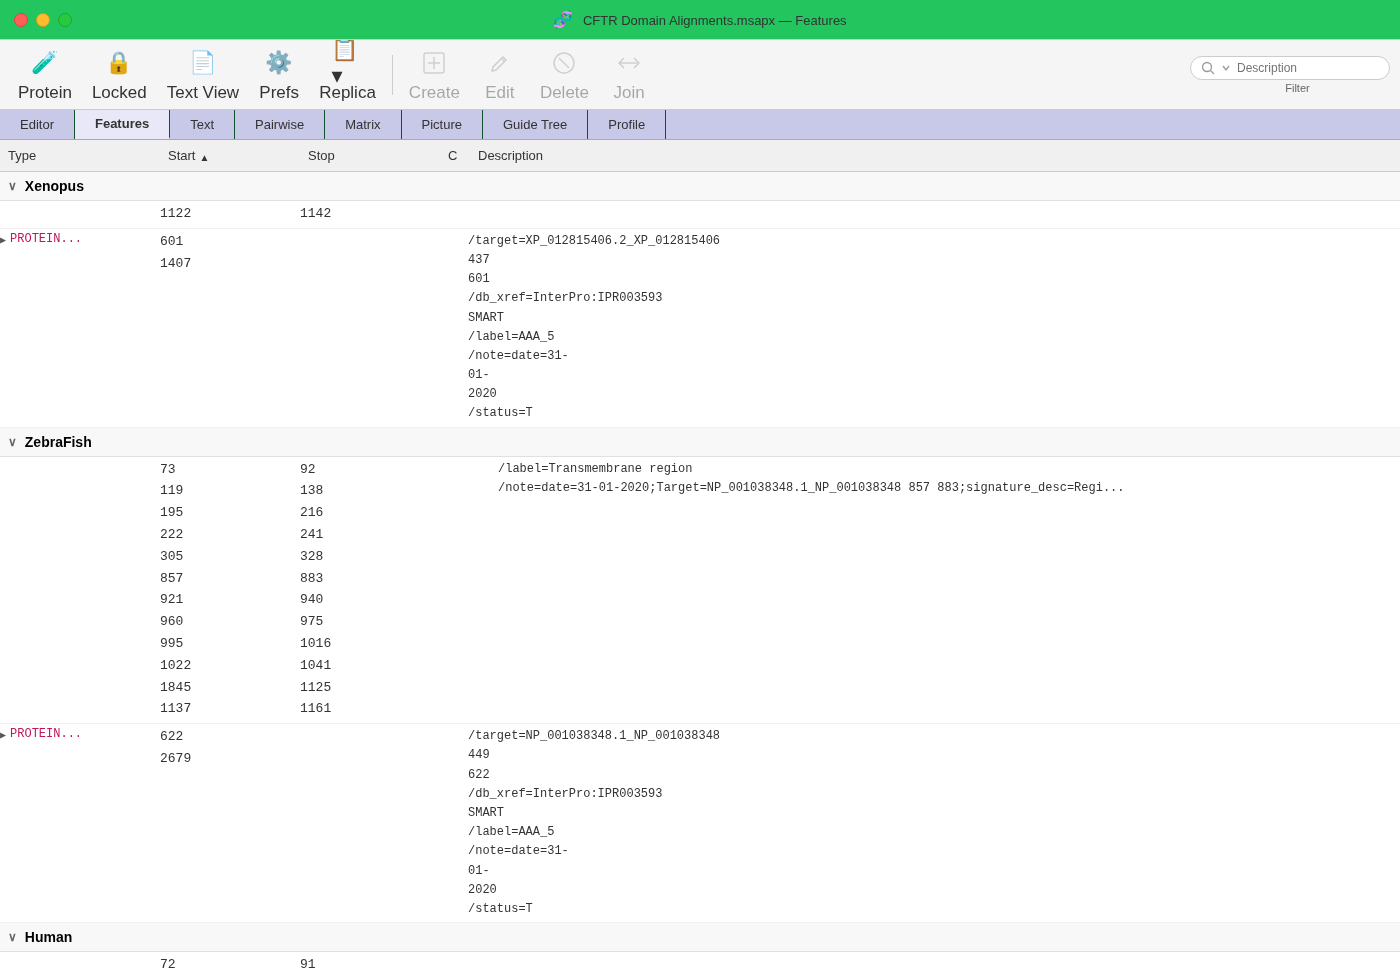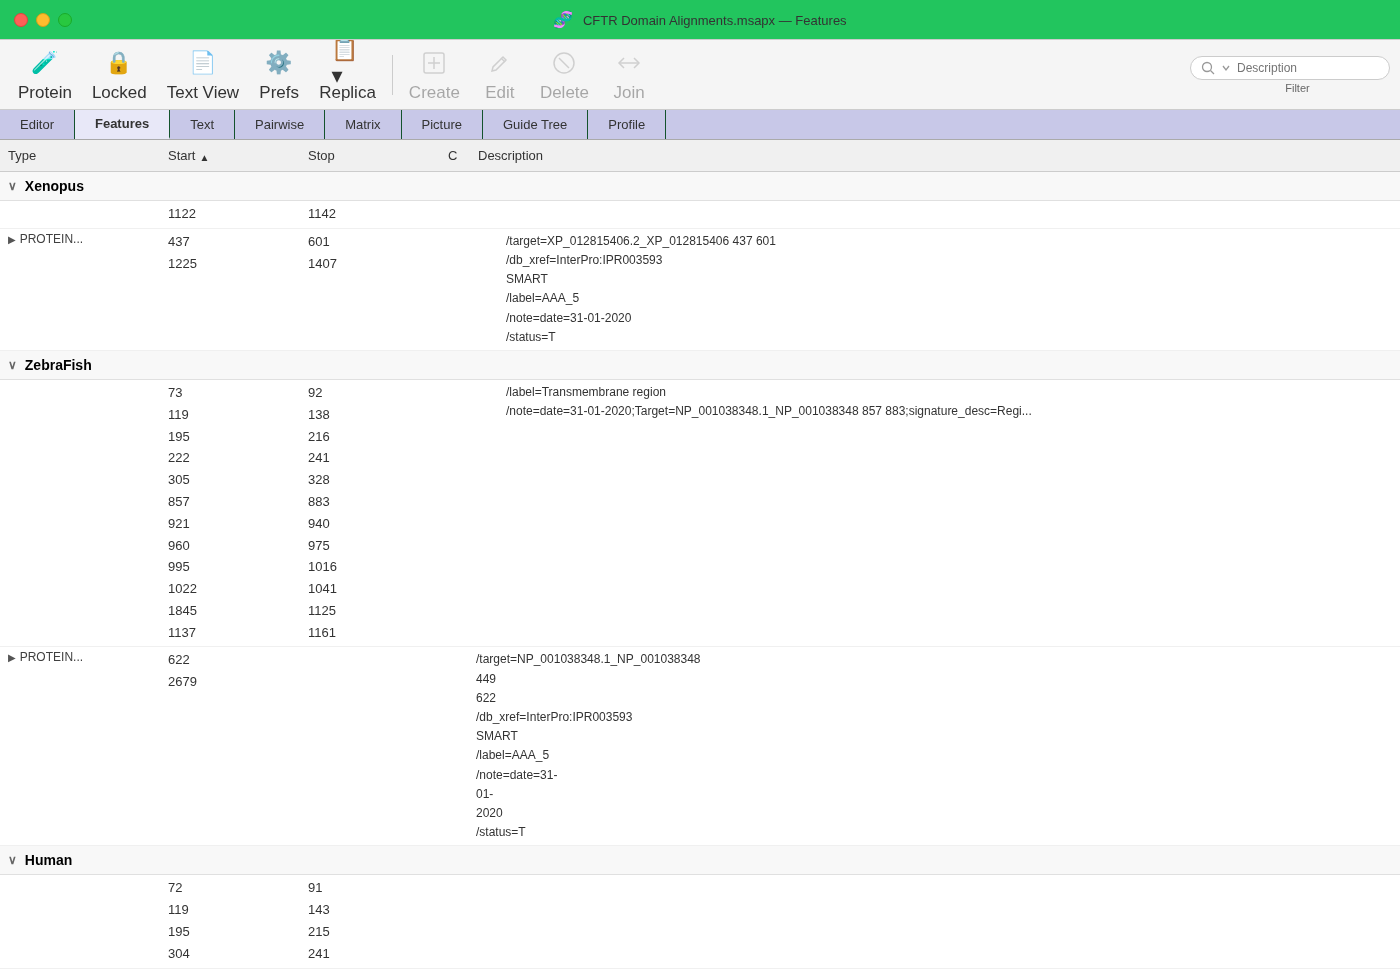--- a/index.html
+++ b/index.html
@@ -178,43 +178,44 @@
       cursor: pointer;
       font-size: 12px;
     }
 
     
     .data-row {
       display: grid;
       grid-template-columns: 160px 140px 140px 30px 1fr;
       min-height: 22px;
       align-items: start;
-      padding: 2px 8px;
+      padding: 2px 0;
       border-bottom: 1px solid #f0f0f0;
       font-size: 13px;
+      font-family: Liberation Mono, monospace;
     }
     .cell {
       padding: 1px 0;
       display: flex;
       align-items: flex-start;
     }
     .cell.type-cell {
       display: flex;
       align-items: flex-start;
       gap: 4px;
     }
     .expand-btn {
       cursor: pointer;
       color: #555;
       font-size: 10px;
       padding-top: 2px;
     }
     .type-label {
       font-size: 12px;
-      color: #404040;
+      color: #be185d;
     }
     .desc-cell {
       padding: 1px 0;
       font-size: 12px;
       color: #333;
       line-height: 1.6;
       white-space: pre-wrap;
       margin-left: 28px;
     }
     .num-col {
@@ -389,26 +390,20 @@
       </div>
     </div>
     <div class="cell"></div>
     <div class="desc-cell"></div>
   </div>
 
   <div class="data-row">
     <div class="cell type-cell">
       <span class="expand-btn">▶</span>
       <span class="type-label">PROTEIN...</span>
-    </div>
-    <div class="cell">
-      <div class="num-col">
-        <span class="num-val">437</span>
-        <span class="num-val">1225</span>
-      </div>
     </div>
     <div class="cell">
       <div class="num-col">
         <span class="num-val">601</span>
         <span class="num-val">1407</span>
       </div>
     </div>
     <div class="cell"></div>
     <div class="desc-cell">/target=XP_012815406.2_XP_012815406 437 601
 /db_xref=InterPro:IPR003593

